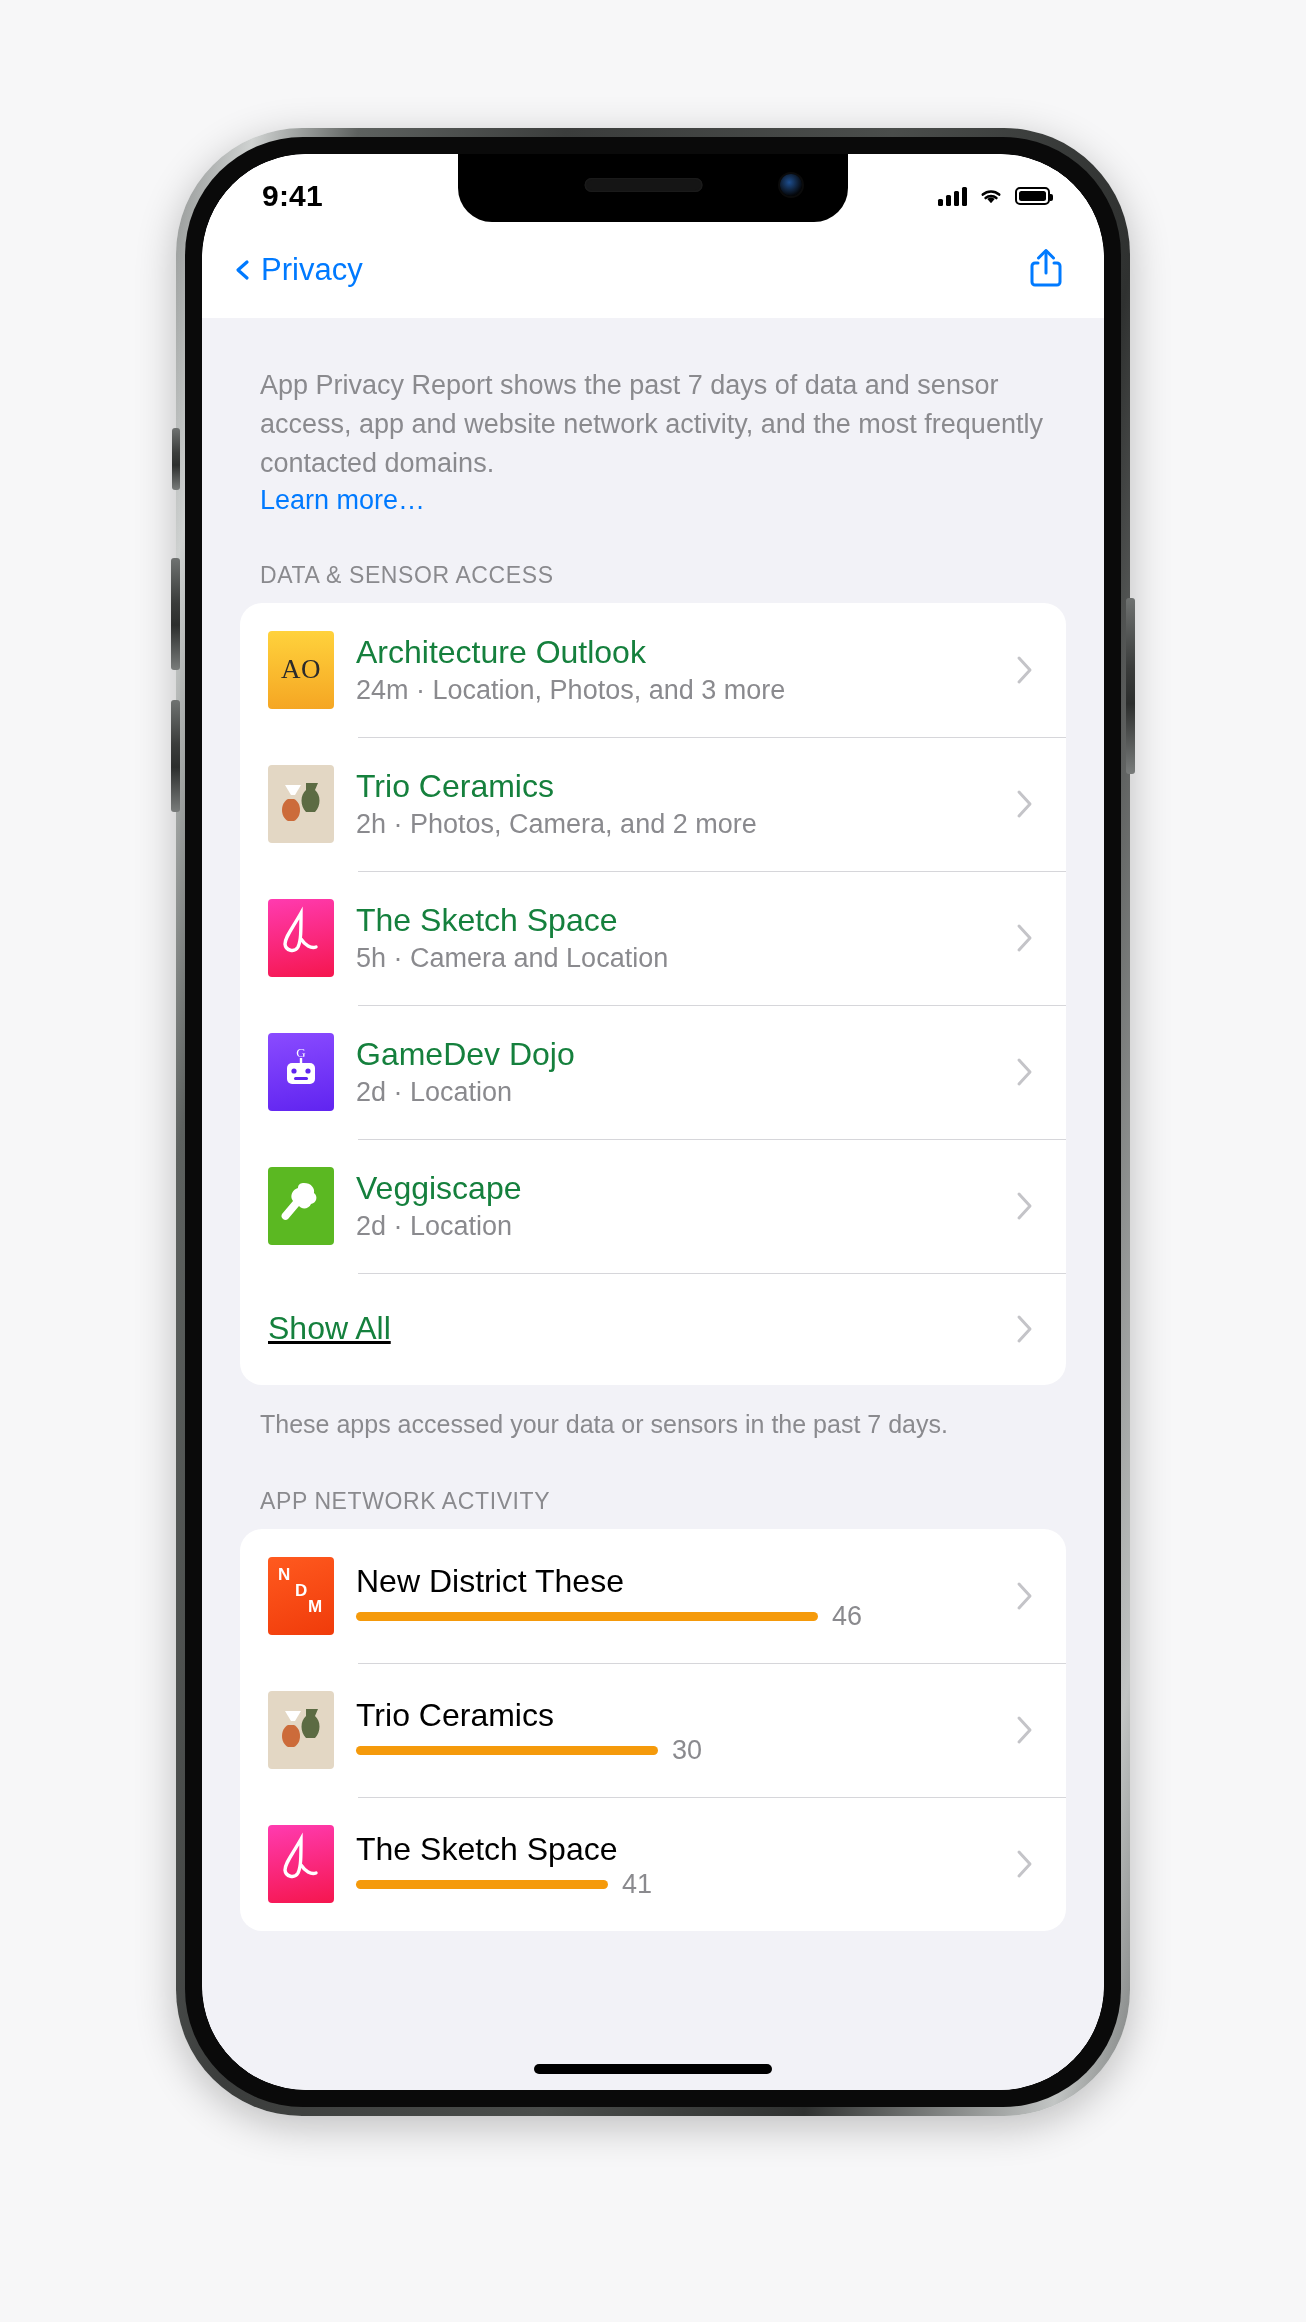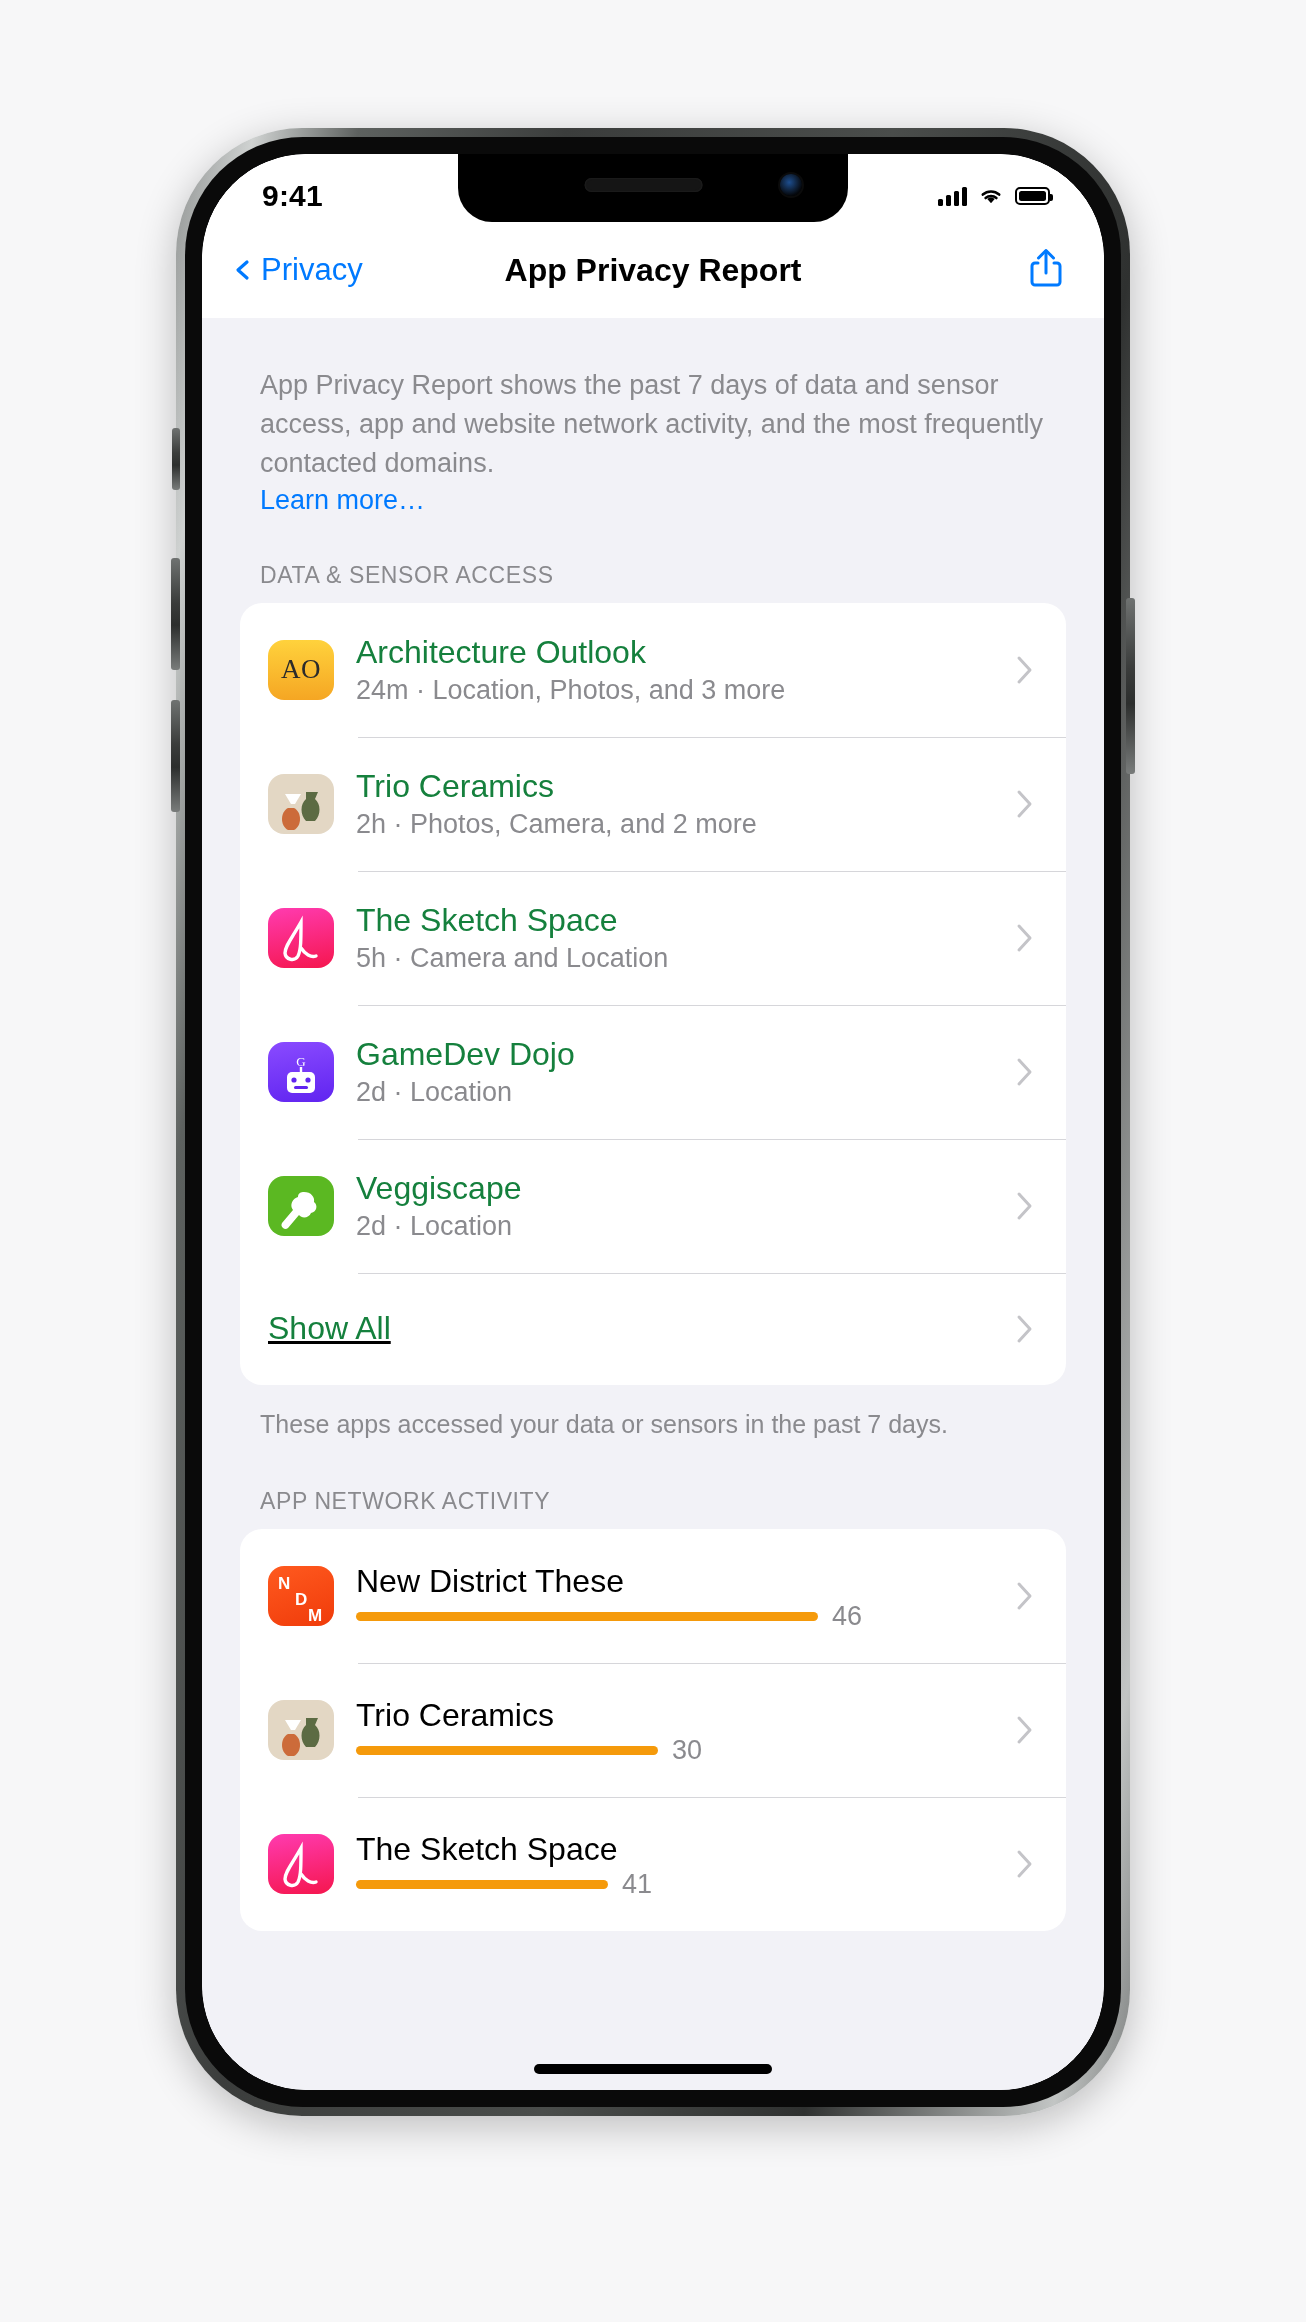--- a/index.html
+++ b/index.html
@@ -121,21 +121,21 @@
   .card {
     background: #fff; margin: 0 38px; border-radius: 22px; overflow: hidden;
   }
   .row {
     display: flex; align-items: center; gap: 22px;
     padding: 0 28px 0 28px; min-height: 134px; position: relative; cursor: pointer;
   }
   .row + .row::before {
     content:""; position:absolute; left: 118px; right: 0; top: 0; height: 1px; background: #d6d6da;
   }
-  .appicon { width: 66px; height: 60px; border-radius: 16px; flex: none; position: relative; overflow: hidden; }
+  .appicon { width: 66px; height: 78px; border-radius: 4px; flex: none; position: relative; overflow: hidden; }
   .row-body { flex: 1; min-width: 0; padding: 22px 0; }
   .row-title { font-size: 32px; color: #15803d; line-height: 1.16; white-space: nowrap; }
   .row-sub { font-size: 27px; color: #8a8a8e; margin-top: 4px; white-space: nowrap; }
   .chev-right { width: 18px; height: 30px; flex: none; margin-right: 4px; }
   .row-plain { padding: 0 28px 0 28px; min-height: 112px; text-decoration: underline; }
   .row-plain .row-body { padding: 0; }
 
   .footnote { font-size: 25px; color: #8a8a8e; line-height: 1.42; padding: 22px 58px 0 58px; }
 
   
@@ -201,21 +201,20 @@
             </div>
           </div>
 
           <div class="navbar">
             <div class="back-btn">
               <svg class="chev-left" viewBox="0 0 22 22">
                 <path d="M15 3 L6 11 L15 19" stroke="#007aff" stroke-width="3.2" fill="none" stroke-linecap="round" stroke-linejoin="round"></path>
               </svg>
               <span class="back-label">Privacy</span>
             </div>
-            <div class="nav-title">App Privacy Report</div>
             <div class="share-btn">
               <svg width="36" height="42" viewBox="0 0 36 42">
                 <path d="M10 16 H7 a3 3 0 0 0 -3 3 v16 a3 3 0 0 0 3 3 h22 a3 3 0 0 0 3 -3 v-16 a3 3 0 0 0 -3 -3 h-3" stroke="#007aff" stroke-width="3" fill="none" stroke-linecap="round" stroke-linejoin="round"></path>
                 <path d="M18 26 V4" stroke="#007aff" stroke-width="3" fill="none" stroke-linecap="round"></path>
                 <path d="M10.5 11 L18 3.5 L25.5 11" stroke="#007aff" stroke-width="3" fill="none" stroke-linecap="round" stroke-linejoin="round"></path>
               </svg>
             </div>
           </div>
 
           <div class="content">

